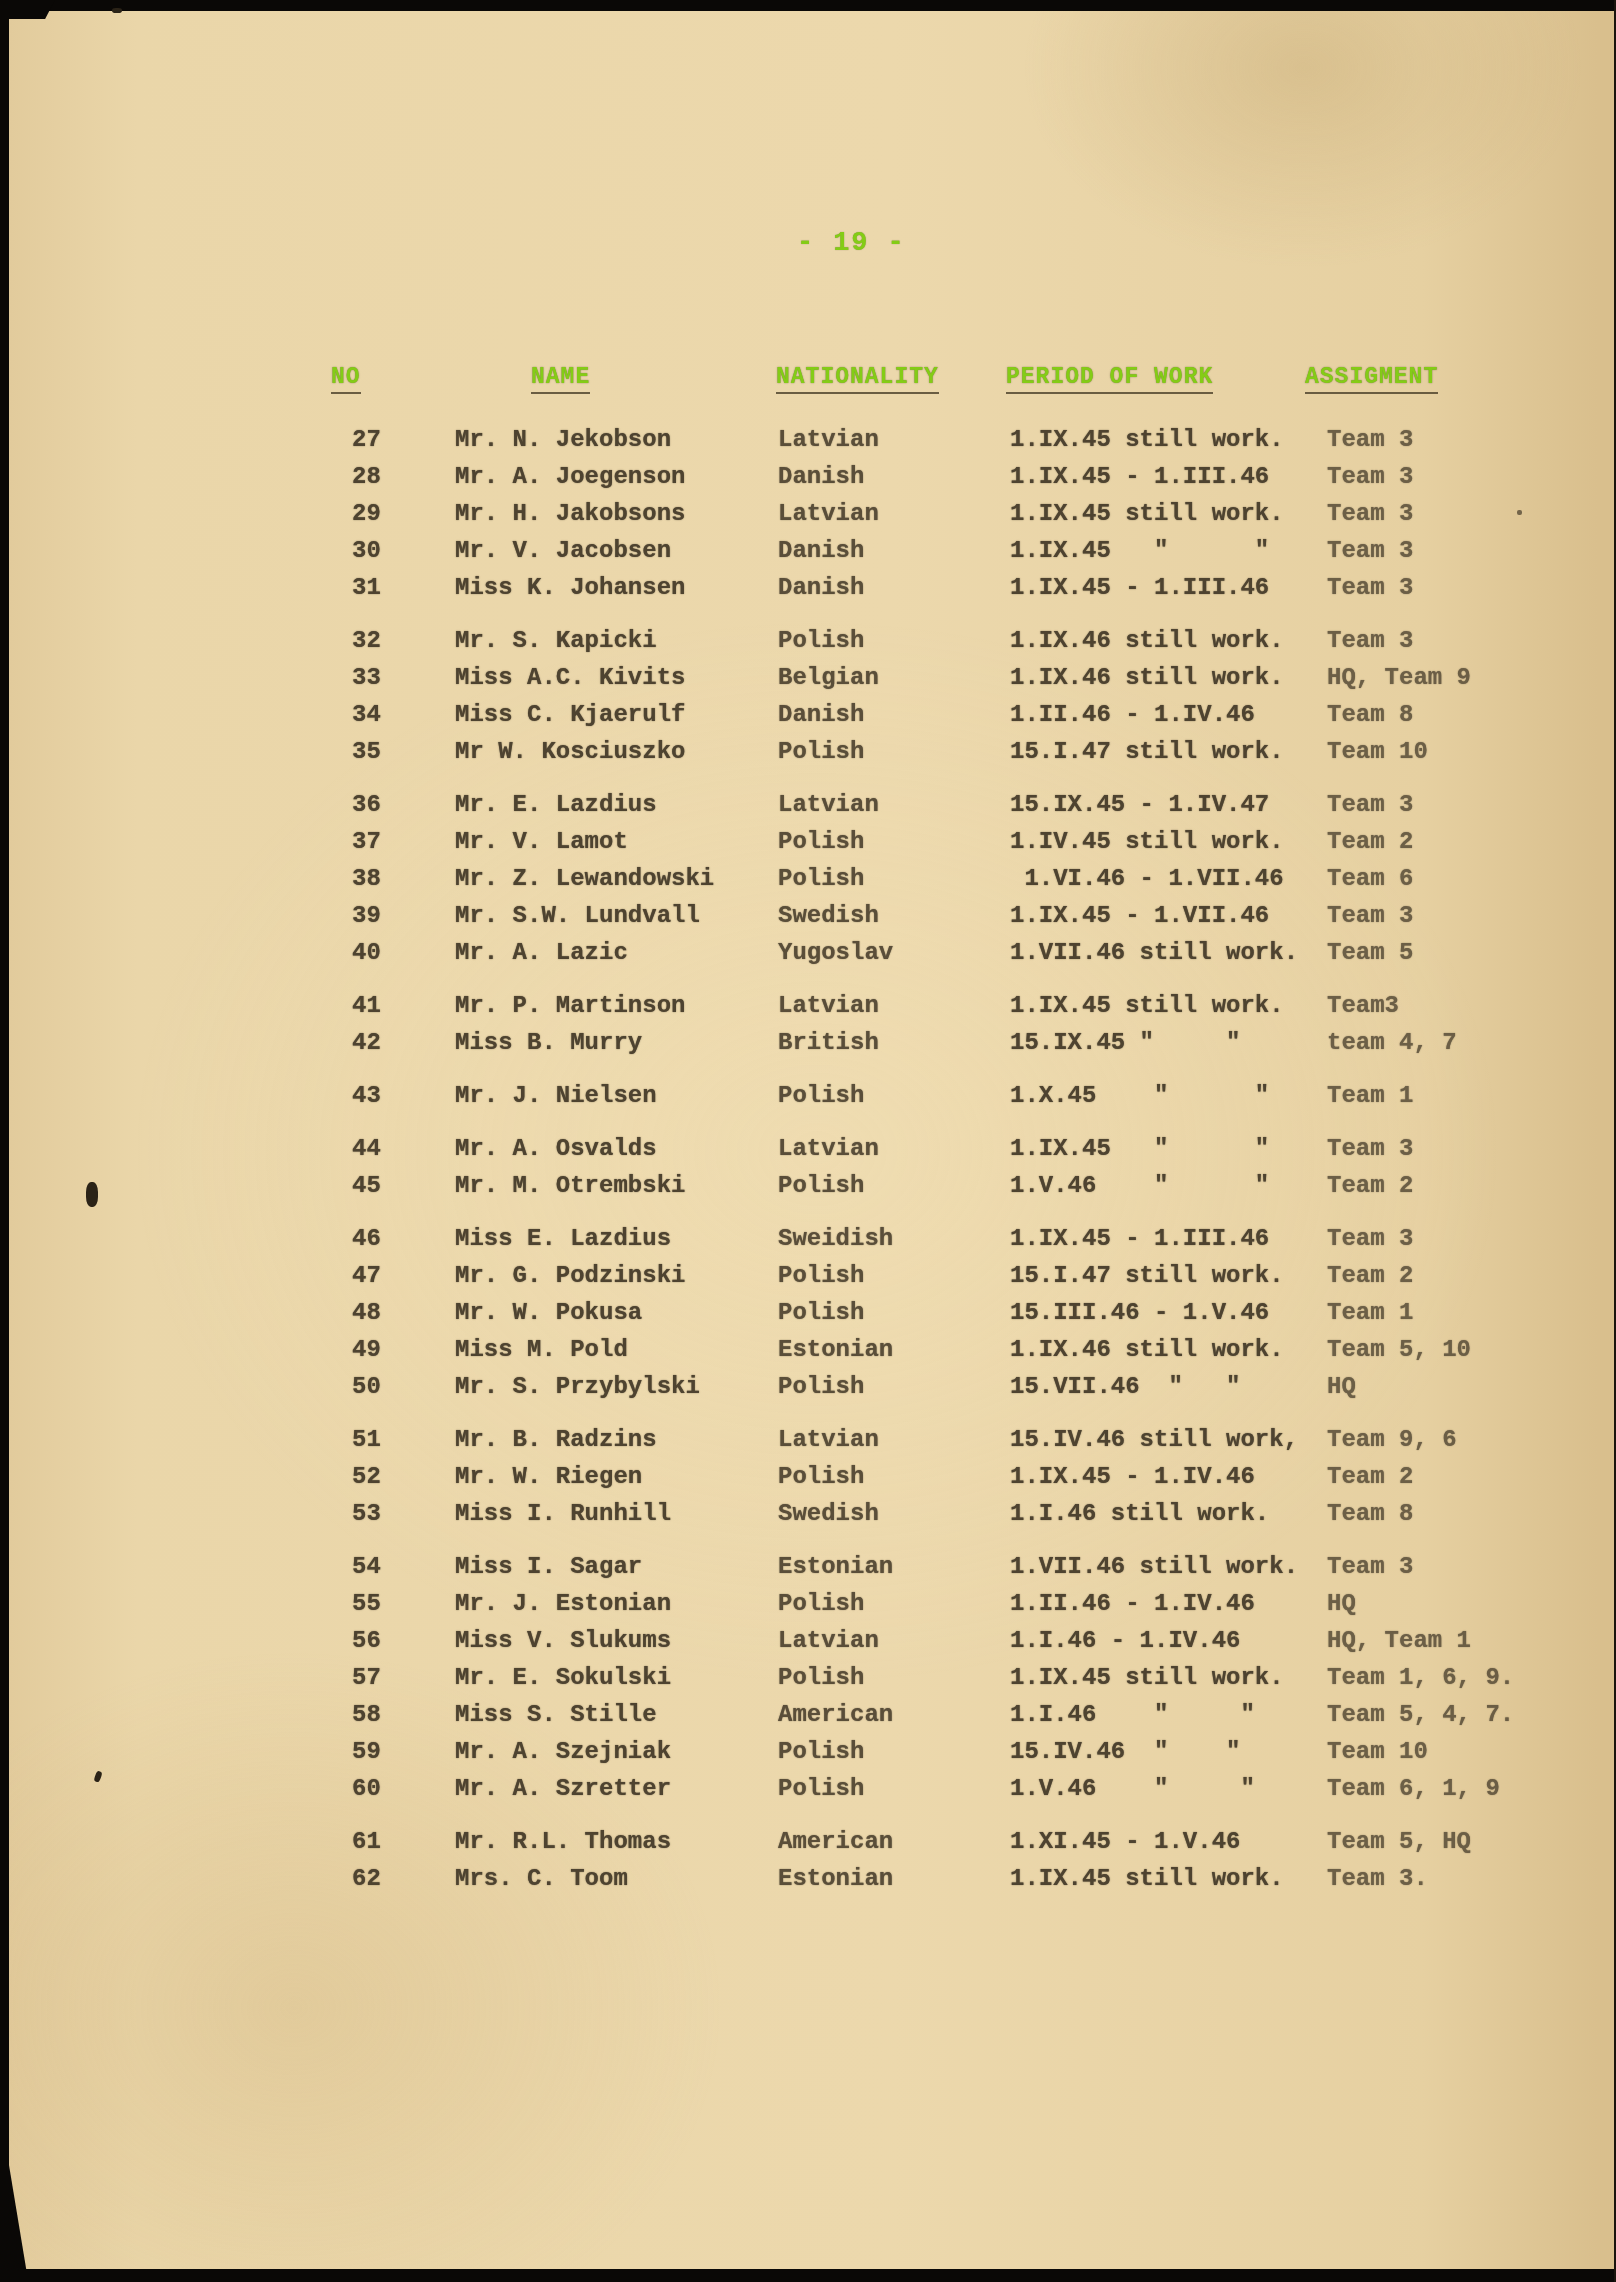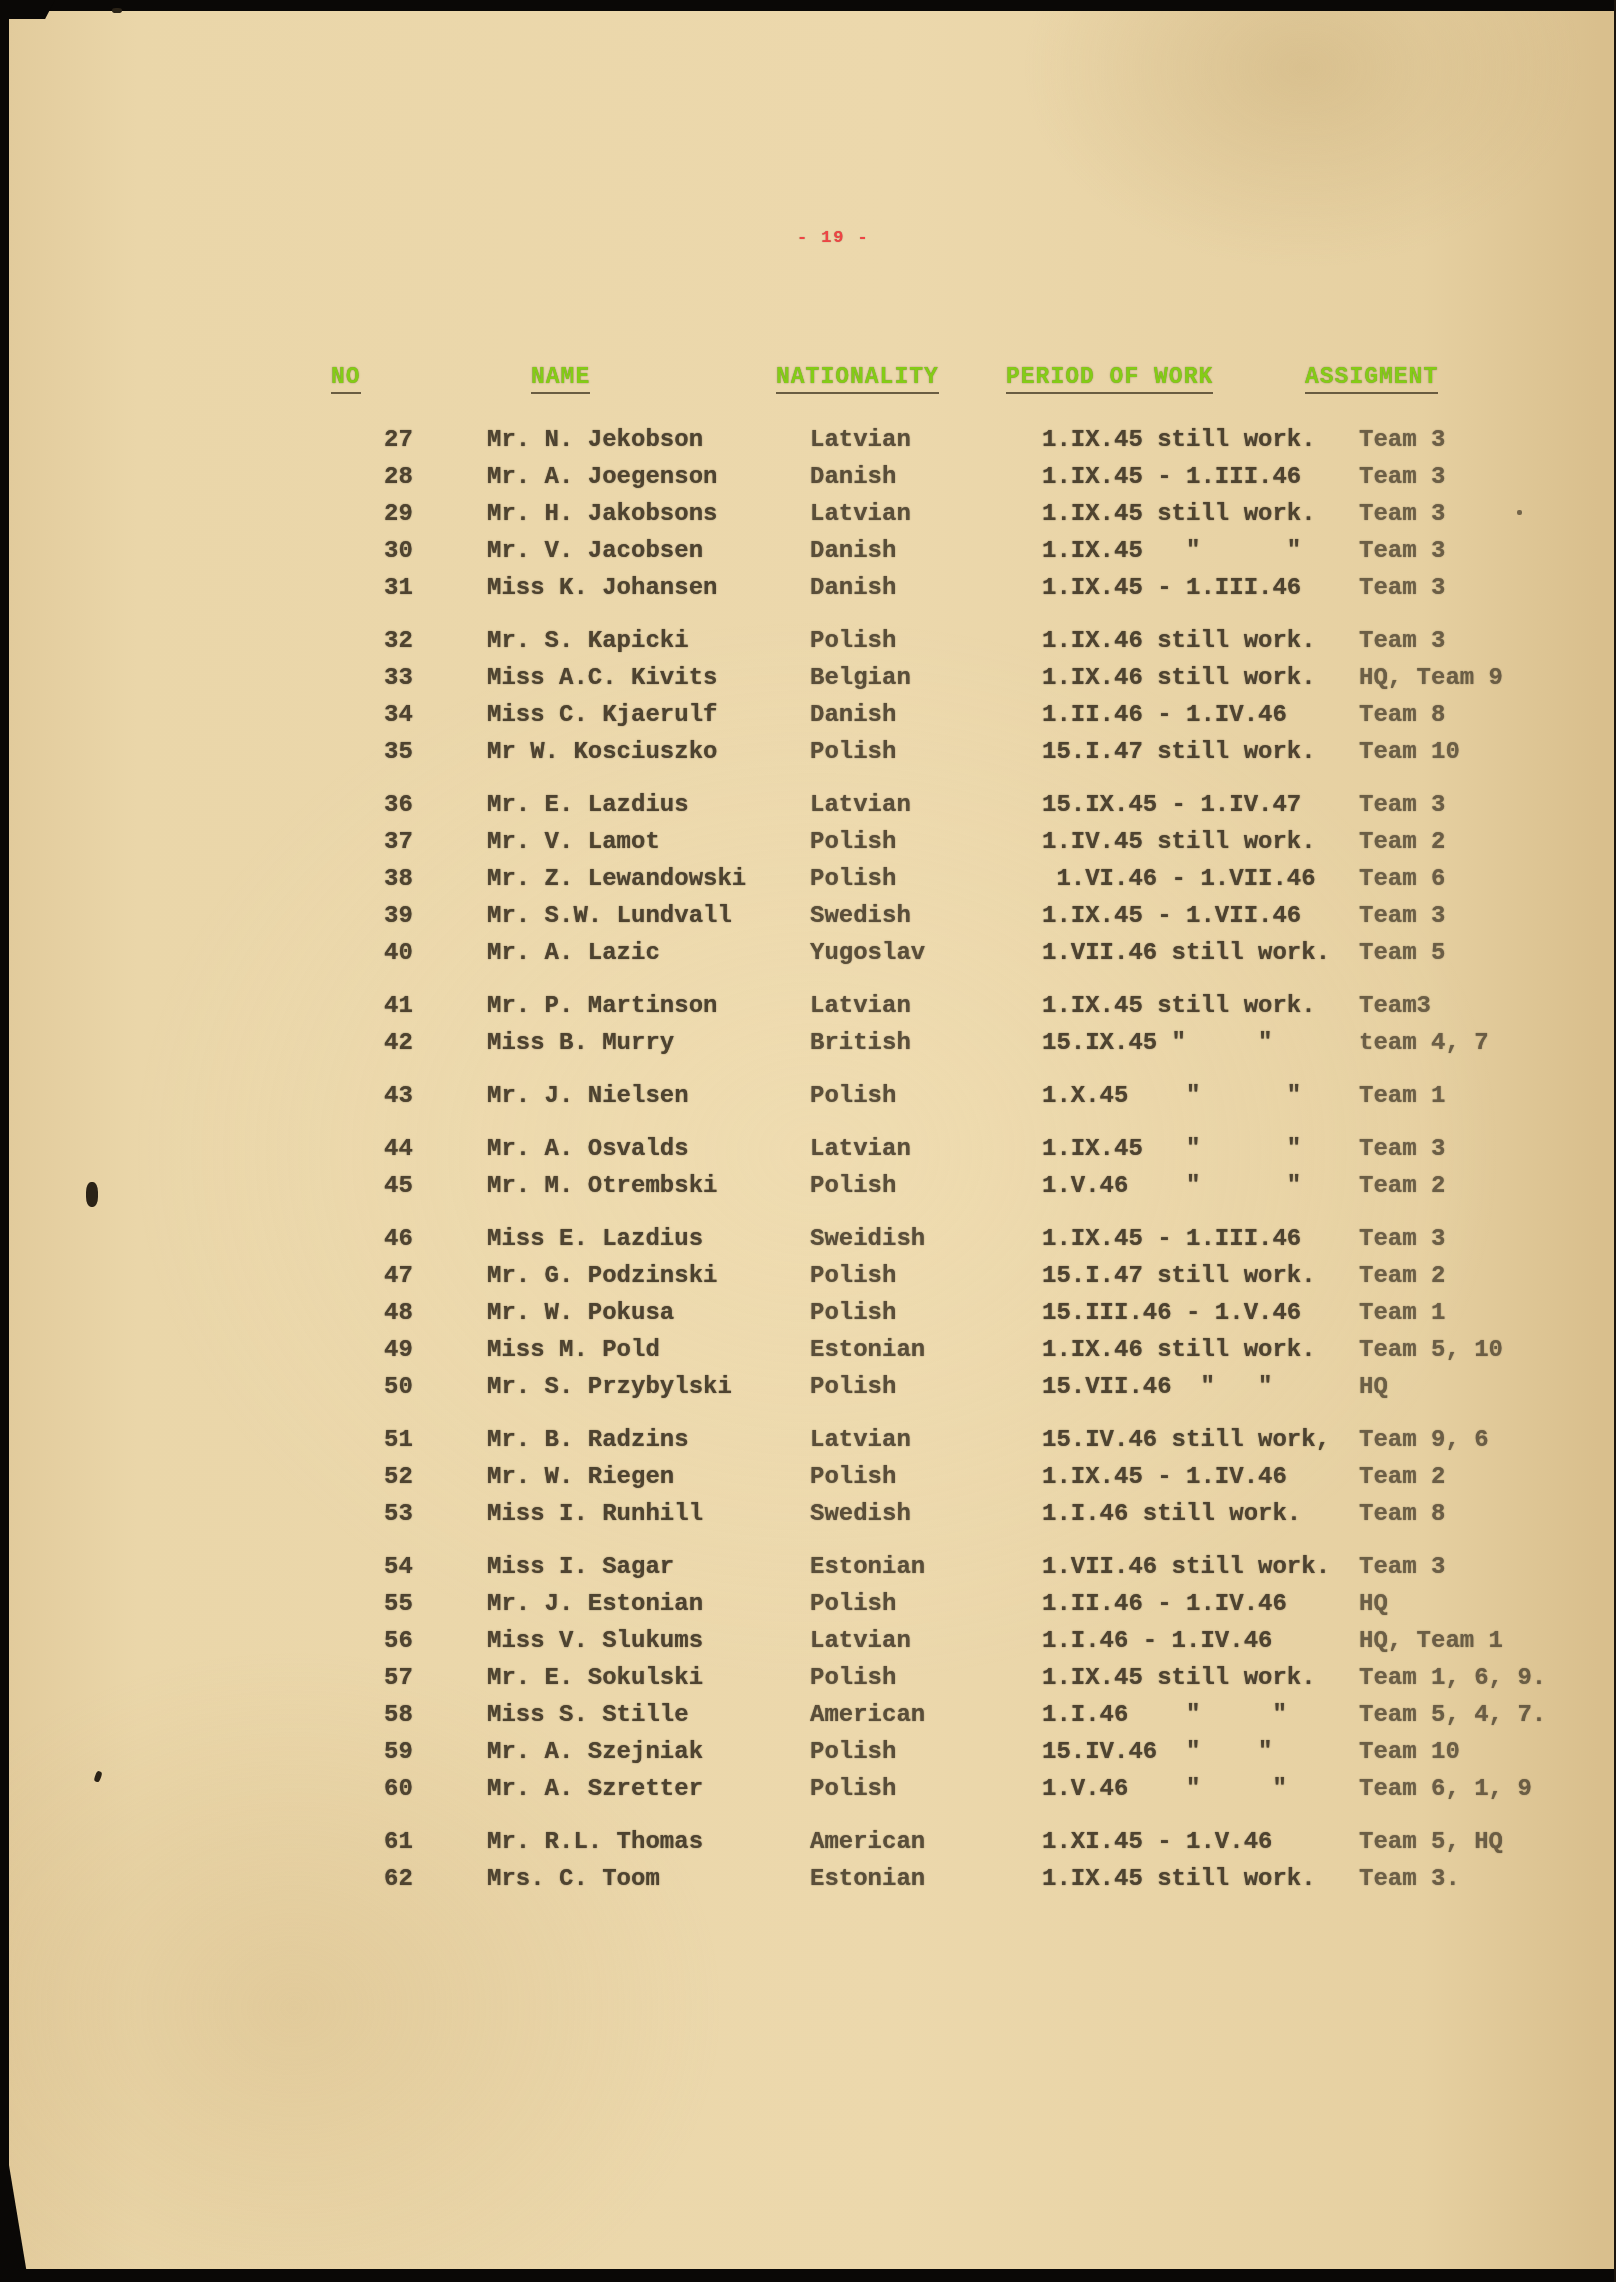--- a/index.html
+++ b/index.html
@@ -24,21 +24,21 @@
   .edge { position:absolute; background:#0a0806; }
   .edge-top { left:0; top:0; width:100%; height:10.5px; }
   .edge-top-left-chunk { left:0; top:0; width:55px; height:19px; clip-path:polygon(0 0,100% 0,82% 100%,0 100%); }
   .edge-left { left:0; top:0; width:8.6px; height:100%; }
   .edge-bottom { left:0; bottom:0; width:100%; height:14.3px; }
   .edge-bottom-left-wedge { left:0; bottom:0; width:28.5px; height:124px; clip-path:polygon(0 0,28% 0,100% 100%,0 100%); }
   .edge-right-line { right:0; top:0; width:2.9px; height:100%; background:#1a140d; }
 
   .pageno {
     position:absolute; left:797px; top:228px;
-    font-size:17px; font-weight:700; color:#ef4444;
+    font-size:27px; font-weight:700; color:#84cc16;
     letter-spacing:1.9px;
     text-shadow:0 0 1px rgba(85,73,47,0.65);
   }
 
   .thead { position:absolute; top:364px; left:0; width:100%; height:38px; }
   .thead span {
     position:absolute;
     font-size:23px; font-weight:700;
     color:#84cc16;
     letter-spacing:1px;
@@ -47,21 +47,21 @@
     text-shadow:0 0 1.3px rgba(80,69,46,0.8);
   }
   .h-no     { left:331px; }
   .h-name   { left:531px; }
   .h-nat    { left:776px;font-family:Liberation Mono, monospace; }
   .h-period { left:1006px; }
   .h-assign { left:1305px; }
 
   #rows { position:absolute; top:426px; left:0; width:100%; }
   .group { margin-bottom:16px; }
-  .row { position:relative; height:37px;margin-left:32px; }
+  .row { position:relative; height:37px; }
   .c {
     position:absolute; top:0;
     font-size:24px; font-weight:700;
     color:#4e4330;
     white-space:pre;
     text-shadow:0 0 1.3px rgba(78,67,48,0.85);
   }
   .c-no     { left:352px; }
   .c-name   { left:455px; }
   .c-nat    { left:778px; opacity:0.92; }

